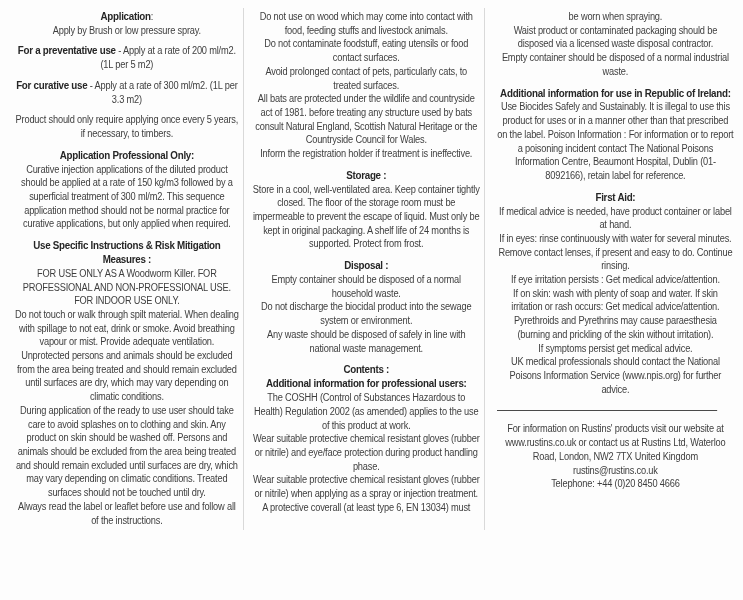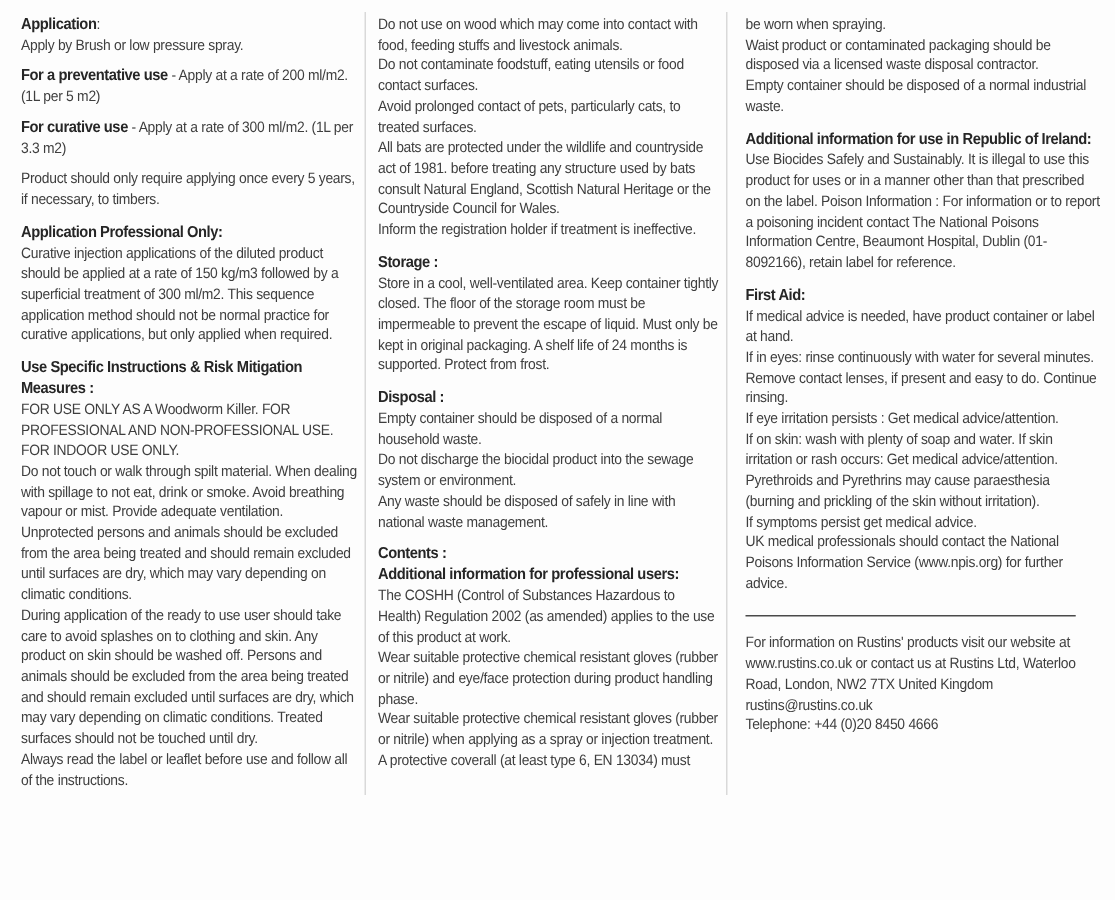--- a/index.html
+++ b/index.html
@@ -59,21 +59,21 @@
   .rule {
     height: 1px;
     width: 238px;
     background: #4a4a4a;
     margin: 14px 0 11px 0;
   }
 </style>
 </head>
 <body style="background: rgb(253, 253, 253);">
 
-<div class="doc" style="color: rgb(62, 62, 62);">
+<div class="doc" style="color: rgb(62, 62, 62); text-align: center;">
   <div class="vsep vsep-1" style="background: rgb(217, 217, 217);"></div>
   <div class="vsep vsep-2" style="background: rgb(217, 217, 217);"></div>
   <div class="col col-0" id="col-0">
       <p class="para"><b>Application</b><span>:</span></p>
       <p class="para">Apply by Brush or low pressure spray.</p>
       <p class="para gap"><b>For a preventative use</b><span> - Apply at a rate of 200 ml/m2. (1L per 5 m2)</span></p>
       <p class="para gap"><b>For curative use</b><span> - Apply at a rate of 300 ml/m2. (1L per 3.3 m2)</span></p>
       <p class="para gap">Product should only require applying once every 5 years, if necessary, to timbers.</p>
       <div class="heading" style="color: rgb(38, 38, 38);">Application Professional Only:</div>
       <p class="para">Curative injection applications of the diluted product should be applied at a rate of 150 kg/m3 followed by a superficial treatment of 300 ml/m2. This sequence application method should not be normal practice for curative applications, but only applied when required.</p>

